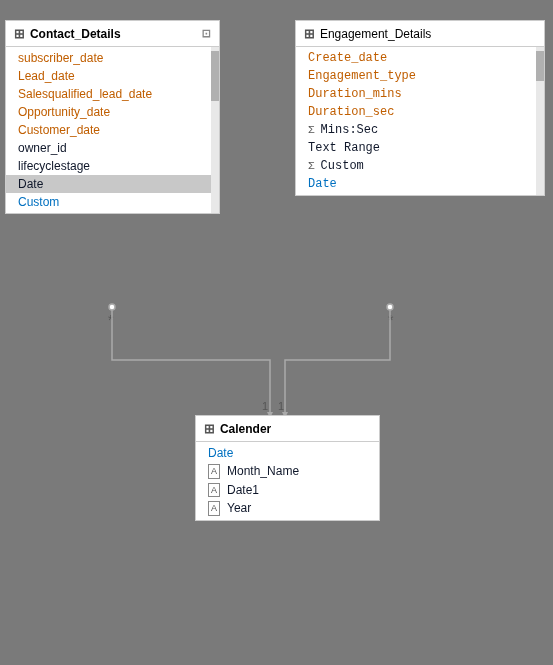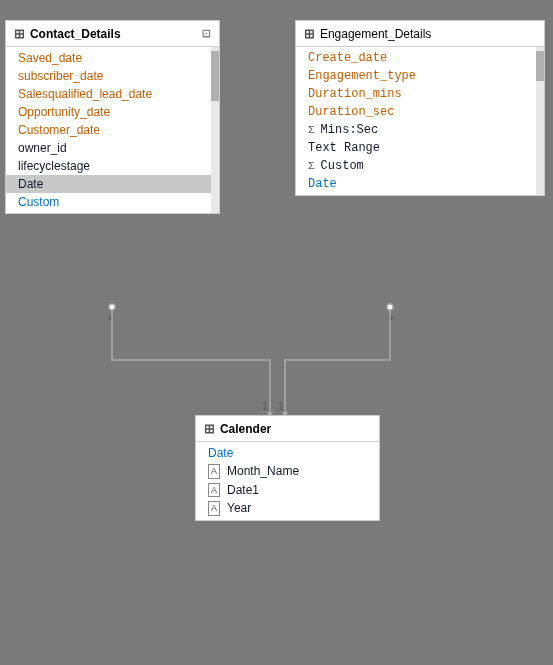--- a/index.html
+++ b/index.html
@@ -118,24 +118,24 @@
 <div class="table-card" style="left: 5px; top: 20px; width: 215px;">
   <div class="table-header">
     <span style="color:#555; font-size:13px;">⊞</span>
     <span style="font-weight:bold;">Contact_Details</span>
     <span class="header-icons">
       <span style="font-size:11px; cursor:pointer; color:#888;">⊡</span>
     </span>
   </div>
   <div class="table-body" style="position:relative;">
     <div class="table-row">
-      <span class="field-name orange">Saved_date</span>
-    </div>
-    <div class="table-row">
       <span class="field-name orange">subscriber_date</span>
+    </div>
+    <div class="table-row">
+      <span class="field-name orange">Lead_date</span>
     </div>
     <div class="table-row">
       <span class="field-name orange">Salesqualified_lead_date</span>
     </div>
     <div class="table-row">
       <span class="field-name orange">Opportunity_date</span>
     </div>
     <div class="table-row">
       <span class="field-name orange">Customer_date</span>
     </div>

